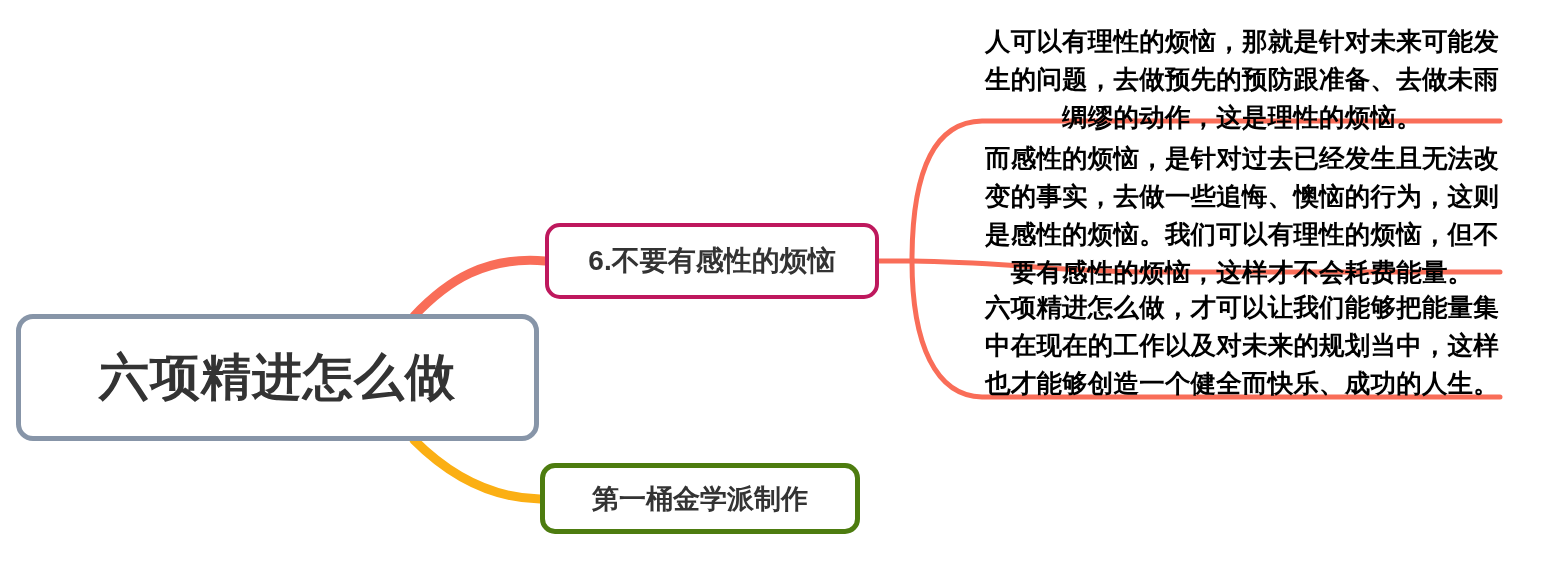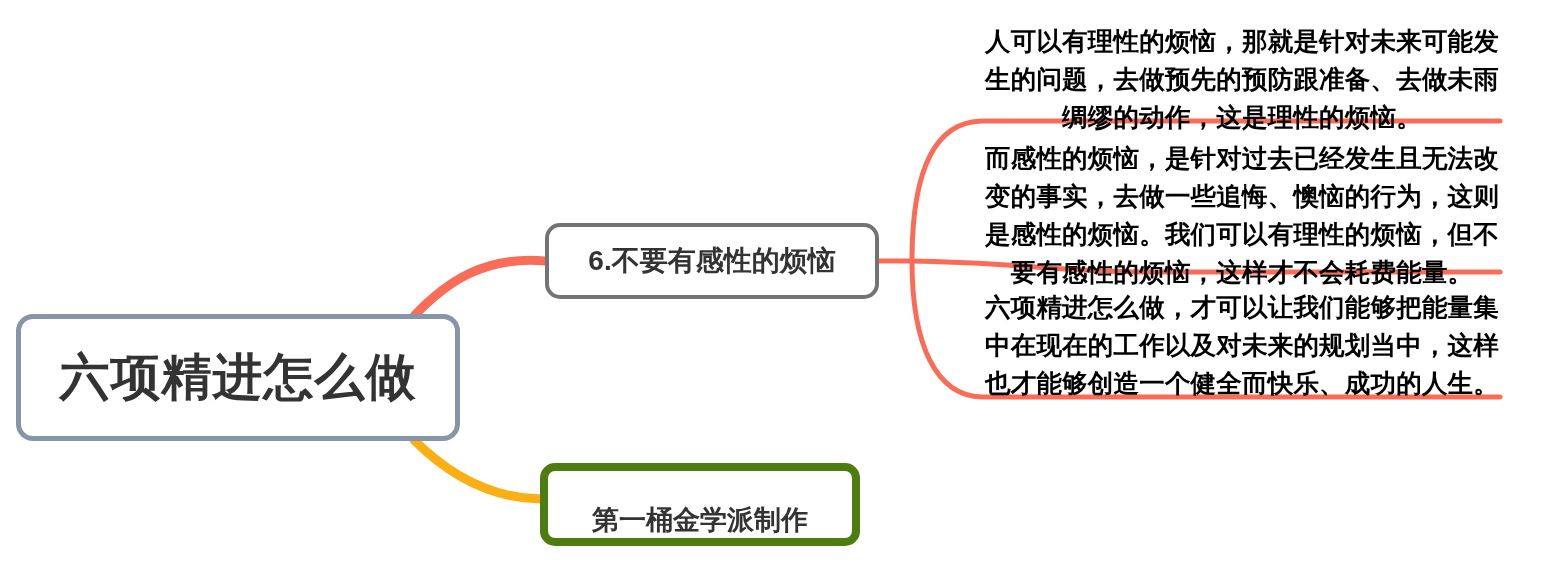--- a/index.html
+++ b/index.html
@@ -36,50 +36,49 @@
     background: #ffffff;
     color: #333333;
     font-weight: bold;
     text-align: center;
     white-space: nowrap;
   }
 
   #root-node {
     left: 16px;
     top: 314px;
-    width: 444px;
+    width: 523px;
     height: 127px;
     border: 5px solid #8795a8;
     border-radius: 17px;
     font-size: 50px;
     letter-spacing: 1px;
     z-index: 3;
   }
 
   #branch-node {
     left: 545px;
     top: 223px;
     width: 334px;
     height: 76px;
-    border: 4px solid #737373;
+    border: 4px solid #be185d;
     border-radius: 15px;
     font-size: 28px;
     z-index: 3;
   }
 
   #credit-node {
     left: 540px;
     top: 463px;
     width: 320px;
-    height: 83px;
-    border: 8px solid #4d7c0f;
+    height: 71px;
+    border: 5px solid #4d7c0f;
     border-radius: 15px;
     font-size: 27px;
     z-index: 3;
-    align-items: flex-end;
   }
 
   
   .leaf {
     position: absolute;
     box-sizing: border-box;
     width: 520px;
     color: #000000;
     font-size: 25.5px;
     font-weight: bold;

